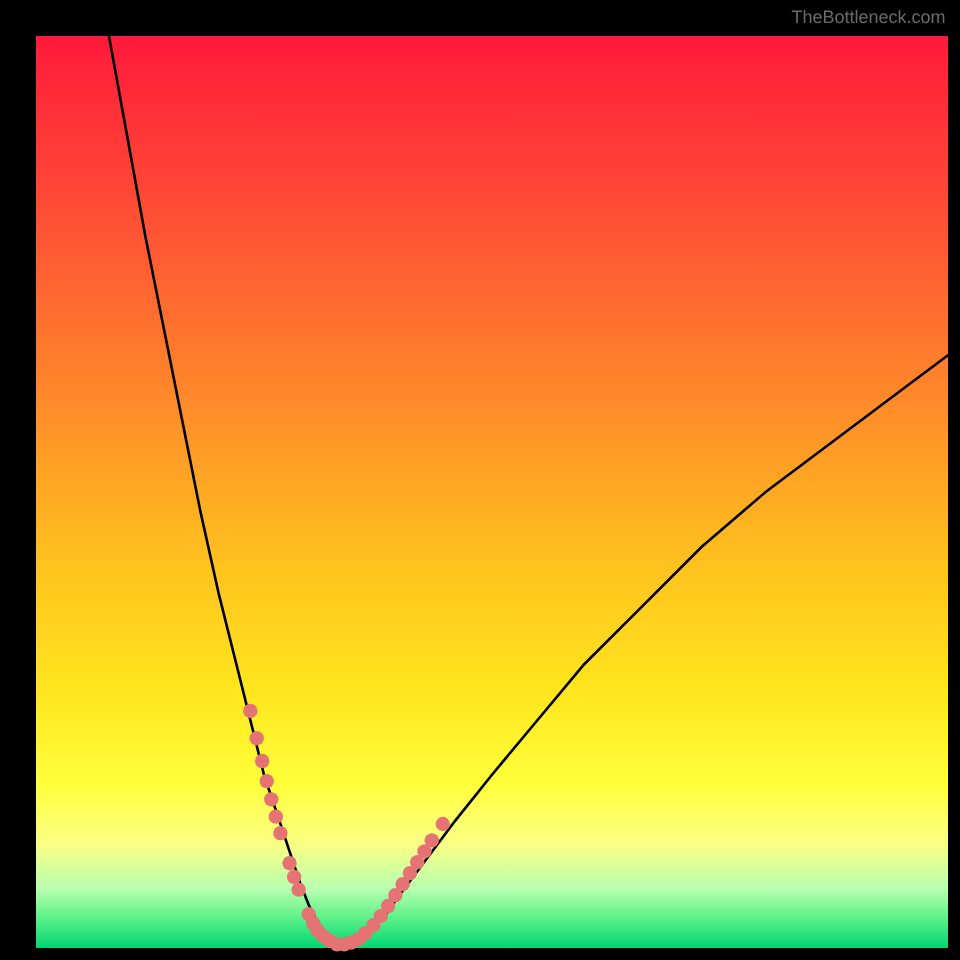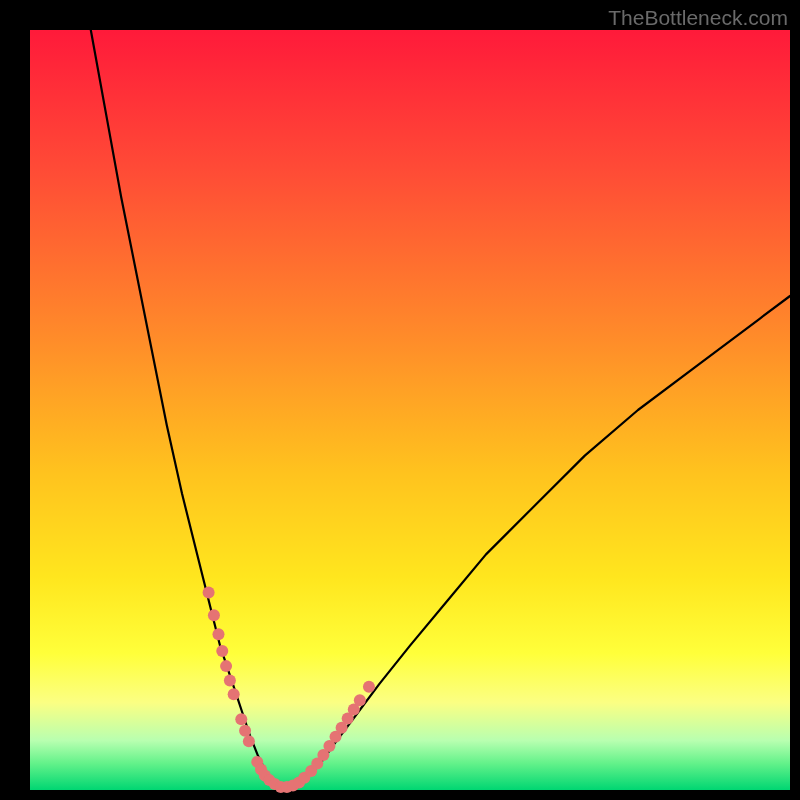--- a/index.html
+++ b/index.html
@@ -14,21 +14,21 @@
     position: relative;
     width: 800px;
     height: 800px;
     background: #000;
   }
   .watermark {
     position: absolute;
     top: 6px;
     right: 12px;
     color: #6a6a6a;
-    font-size: 21px;
+    font-size: 15px;
     font-weight: 500;
     letter-spacing: 0px;
     z-index: 10;
   }
   svg {
     position: absolute;
     top: 0;
     left: 0;
   }
 </style>

